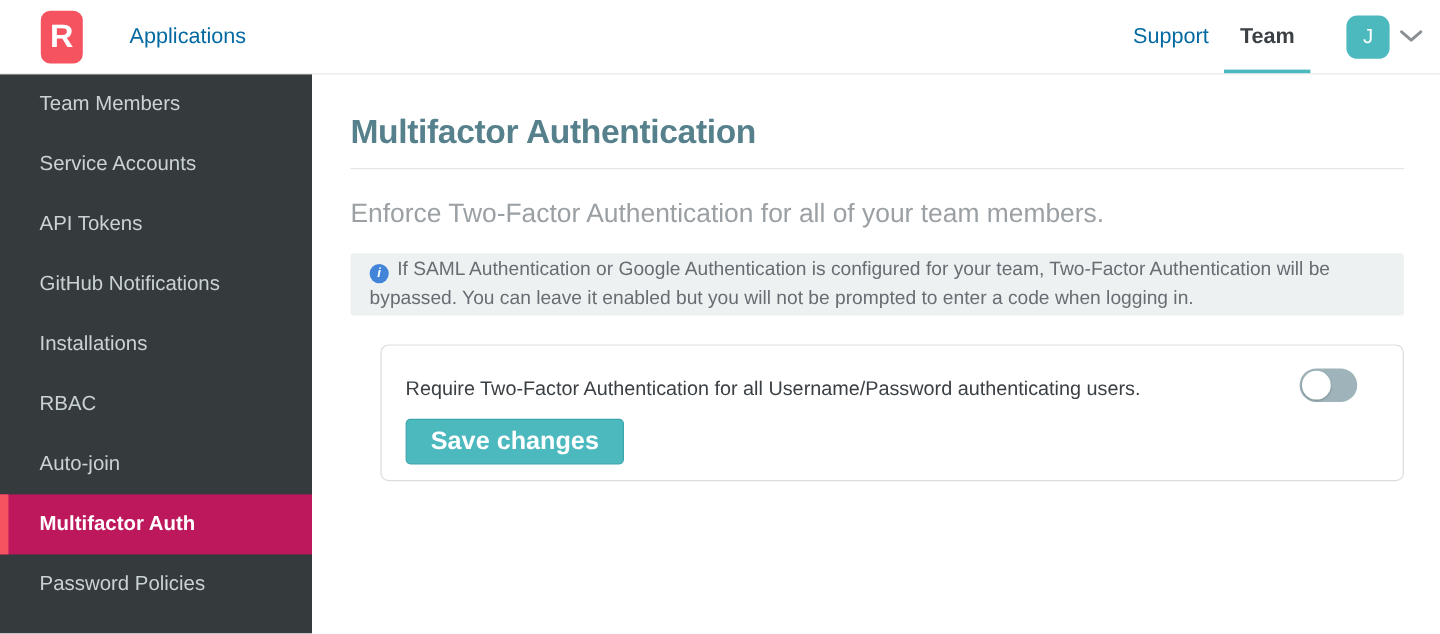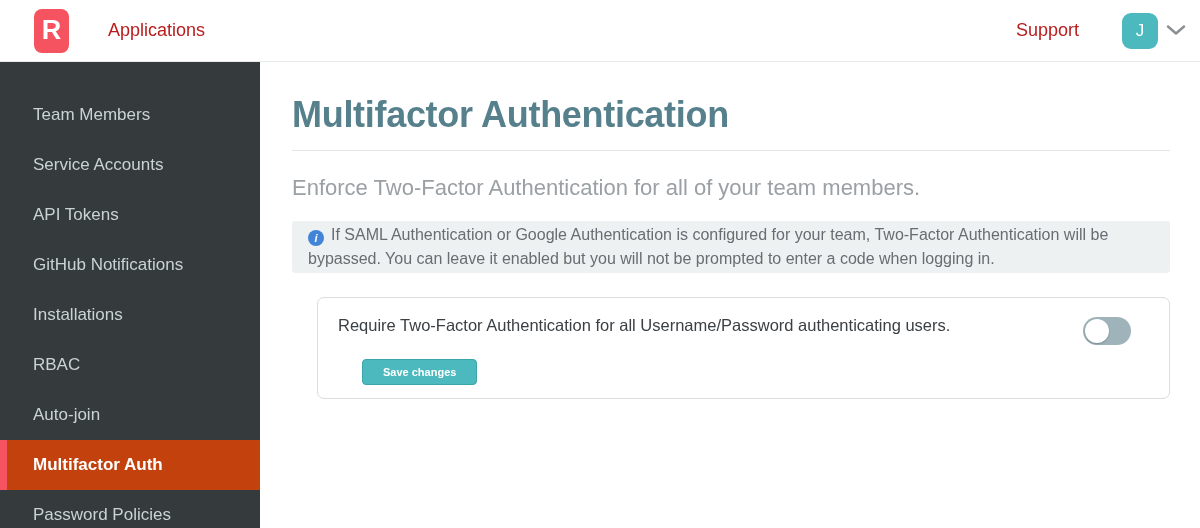--- a/index.html
+++ b/index.html
@@ -19,106 +19,109 @@
   .logo {
     width:35px; height:44px; border-radius:8px; background:#f5535f;
     color:#fff; font-weight:bold; font-size:27px;
     display:flex; align-items:center; justify-content:center;
     flex-shrink:0; cursor:pointer;
   }
   .left-nav { display:flex; margin-left:26px; gap:15px; height:100%; }
   .right-nav { margin-left:auto; display:flex; height:100%; }
   .nav-item {
     display:flex; align-items:center; padding:0 13px; height:100%;
-    font-size:18px; color:#b91c1c; position:relative; cursor:pointer;
+    font-size:18px; color:#0369a1; position:relative; cursor:pointer;
     white-space:nowrap;
   }
   .nav-item.active { font-weight:bold; color:#3b4045; }
   .nav-item.active::after {
     content:""; position:absolute; left:0; right:0; bottom:0;
     height:3px; background:#4cb9bf;
   }
   .avatar {
     width:36px; height:36px; border-radius:9px; background:#4cb9bf;
     color:#fff; font-size:17px; display:flex; align-items:center;
     justify-content:center; margin-left:30px; align-self:center;
     cursor:pointer; flex-shrink:0;
   }
   .chevron { margin-left:8px; align-self:center; display:flex; cursor:pointer; }
 
   
   .shell { display:flex; height:466px; }
   .sidebar {
-    width:260px; flex-shrink:0; background:#353a3d; padding-top:28px;
+    width:260px; flex-shrink:0; background:#353a3d; 
   }
   .side-item {
     height:50px; display:flex; align-items:center; padding-left:33px;
     color:#c9d3d5; font-size:17px; cursor:pointer; white-space:nowrap;
   }
   .side-item.active {
-    background:#c2410c; color:#ffffff; font-weight:bold;
+    background:#be185d; color:#ffffff; font-weight:bold;
     border-left:7px solid #f5535f; padding-left:26px;
   }
 
   
   .main { flex:1; padding:32px 30px 0 32px; }
   .page-title {
-    margin:0; font-size:36px; font-weight:bold; color:#55808c;
+    margin:0; font-size:28px; font-weight:bold; color:#55808c;
     letter-spacing:-0.3px;
   }
   .divider { border:none; border-top:1px solid #e2e6e7; margin:14px 0 0 0; }
   .subtitle { margin-top:24px; font-size:22px; color:#9aa0a4; }
   .info-banner {
     margin-top:20px; background:#eef1f2; border-radius:3px;
     padding:2px 16px; font-size:16px; line-height:24px; color:#676d72;
   }
   .info-icon {
     display:inline-flex; width:16px; height:16px; border-radius:50%;
     background:#4285d8; color:#fff; font-size:11px; font-weight:bold;
     font-style:italic; align-items:center; justify-content:center;
     vertical-align:-2px; margin-right:7px;
   }
   .card {
     margin:24px 0 0 25px;
     border:1px solid #d9dddf; border-radius:7px;
     padding:17px 20px 13px 20px; background:#fff;
   }
-  .card-row { display:flex; justify-content:space-between; align-items:flex-start; }
+  .card-row { display:flex; justify-content:space-between; align-items:flex-end; }
   .setting-label { font-size:16.5px; line-height:21px; color:#3b4045; }
   .toggle {
     width:48px; height:28px; border-radius:14px; background:#9fb4ba;
     position:relative; flex-shrink:0; margin:2px 18px 0 20px; cursor:pointer;
   }
   .toggle-knob {
     position:absolute; left:2px; top:2px; width:24px; height:24px;
     border-radius:50%; background:#fff;
     box-shadow:0 1px 2px rgba(0,0,0,0.25);
   }
   .save-btn {
     margin-top:14px; display:inline-block;
     background:#4cb9bf; border:1px solid #3aa6ac; border-radius:4px;
-    color:#fff; font-weight:bold; font-size:11px; padding:6px 20px;
-    font-family:inherit; cursor:pointer;margin-left:24px;
+    color:#fff; font-weight:bold; font-size:21px; padding:6px 20px;
+    font-family:inherit; cursor:pointer;
   }
 </style>
 </head>
 <body>
 
 <div class="header">
   <div class="logo">
     <span>R</span>
   </div>
   <div class="left-nav">
     <div class="nav-item">
       <span>Applications</span>
     </div>
   </div>
   <div class="right-nav">
     <div class="nav-item">
       <span>Support</span>
+    </div>
+    <div class="nav-item active">
+      <span>Team</span>
     </div>
   </div>
   <div class="avatar">
     <span>J</span>
   </div>
   <span class="chevron">
     <svg width="20" height="11" viewBox="0 0 20 11">
       <path d="M2 1.5 L10 8.5 L18 1.5" fill="none" stroke="#8a8f93" stroke-width="2.4" stroke-linecap="round" stroke-linejoin="round"></path>
     </svg>
   </span>

